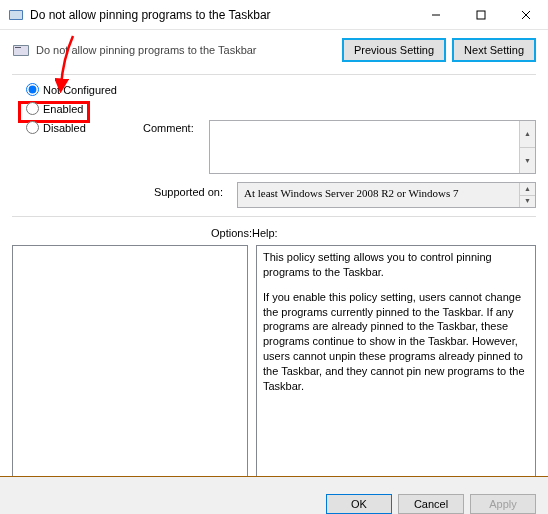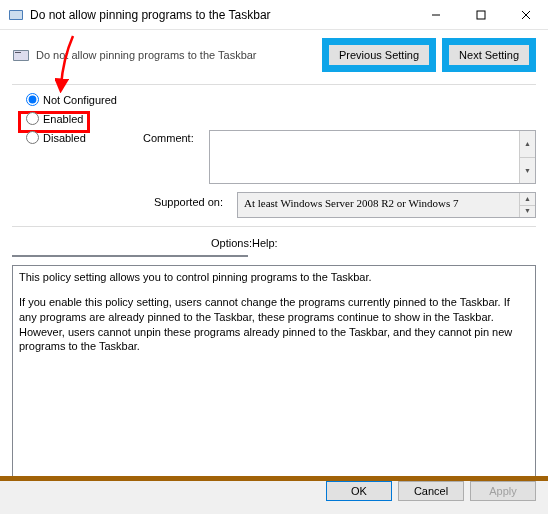--- a/index.html
+++ b/index.html
@@ -10,21 +10,21 @@
     .titlebar-text { flex: 1; font-size: 12px; color: #000; }
     .titlebar-controls { display: flex; }
     .titlebar-btn { width: 45px; height: 29px; display: flex; align-items: center; justify-content: center; cursor: pointer; }
     
     .content { padding: 8px 12px; }
     
     .header-row { display: flex; align-items: center; margin-bottom: 12px; }
     .header-icon { width: 18px; height: 18px; margin-right: 6px; }
     .header-title { flex: 1; font-size: 11px; color: #444; }
     .nav-buttons { display: flex; gap: 6px; }
-    .nav-btn { background: #e1e1e1; border: 7px solid #0ea5e9; padding: 4px 10px; font-size: 11px; cursor: pointer; min-width: 80px; }
+    .nav-btn { background: #e1e1e1; border: 2px solid #0ea5e9; padding: 4px 10px; font-size: 11px; cursor: pointer; min-width: 80px; }
     
     .separator { height: 1px; background: #ddd; margin: 4px 0 8px 0; }
     
     .config-section { display: flex; gap: 16px; margin-bottom: 8px; }
     .radio-group { width: 115px; padding-left: 14px; position: relative; }
     .radio-item { display: flex; align-items: center; margin-bottom: 6px; cursor: pointer; position: relative; }
     .radio-item input { margin-right: 4px; }
     .radio-item label { cursor: pointer; }
     .highlight-box { position: absolute; border: 3px solid #ff0000; left: 6px; top: 18px; width: 72px; height: 22px; pointer-events: none; }
     
@@ -38,27 +38,27 @@
     .updown-btn:first-child { border-bottom: 1px solid #ccc; }
     
     .supported-row { display: flex; gap: 14px; margin-bottom: 8px; margin-left: 131px; }
     .supported-label { width: 80px; text-align: right; padding-top: 4px; }
     .supported-box { flex: 1; height: 26px; border: 1px solid #abadb3; background: #f0f0f0; padding: 4px 6px; font-size: 11px; color: #000; position: relative; font-family: Liberation Serif, serif; }
     
     .middle-labels { display: flex; margin-top: 10px; margin-bottom: 6px; }
     .options-label { width: 240px; text-align: right; }
     .help-label { flex: 1; }
     
-    .panels { display: flex; gap: 8px; height: 262px; flex-direction: column; }
+    .panels { display: flex; gap: 8px; height: 262px; }
     .panel { border: 1px solid #828790; background: #fff; overflow: auto; }
     .options-panel { width: 236px; }
     .help-panel { flex: 1; padding: 4px 6px; font-size: 11px; line-height: 1.35; }
     .help-panel p { margin-bottom: 10px; }
     
-    .footer { position: absolute; bottom: 0; left: 0; right: 0; height: 38px; background: #f0f0f0; border-top: 5px solid #a16207; display: flex; justify-content: flex-end; align-items: flex-start; padding-right: 12px; gap: 6px; }
+    .footer { position: absolute; bottom: 0; left: 0; right: 0; height: 38px; background: #f0f0f0; border-top: 1px solid #a16207; display: flex; justify-content: flex-end; align-items: flex-end; padding-right: 12px; gap: 6px; }
     .footer-btn { min-width: 66px; padding: 3px 12px; font-size: 11px; border: 1px solid #adadad; background: #e1e1e1; cursor: pointer; }
     .footer-btn.primary { border-color: #0078d7; }
     .footer-btn.disabled { color: #a0a0a0; }
   </style>
 </head>
 <body>
 
 <svg class="arrow" width="30" height="60">
   <defs>
       <marker id="ah" markerWidth="6" markerHeight="6" refX="3" refY="3" orient="auto">

